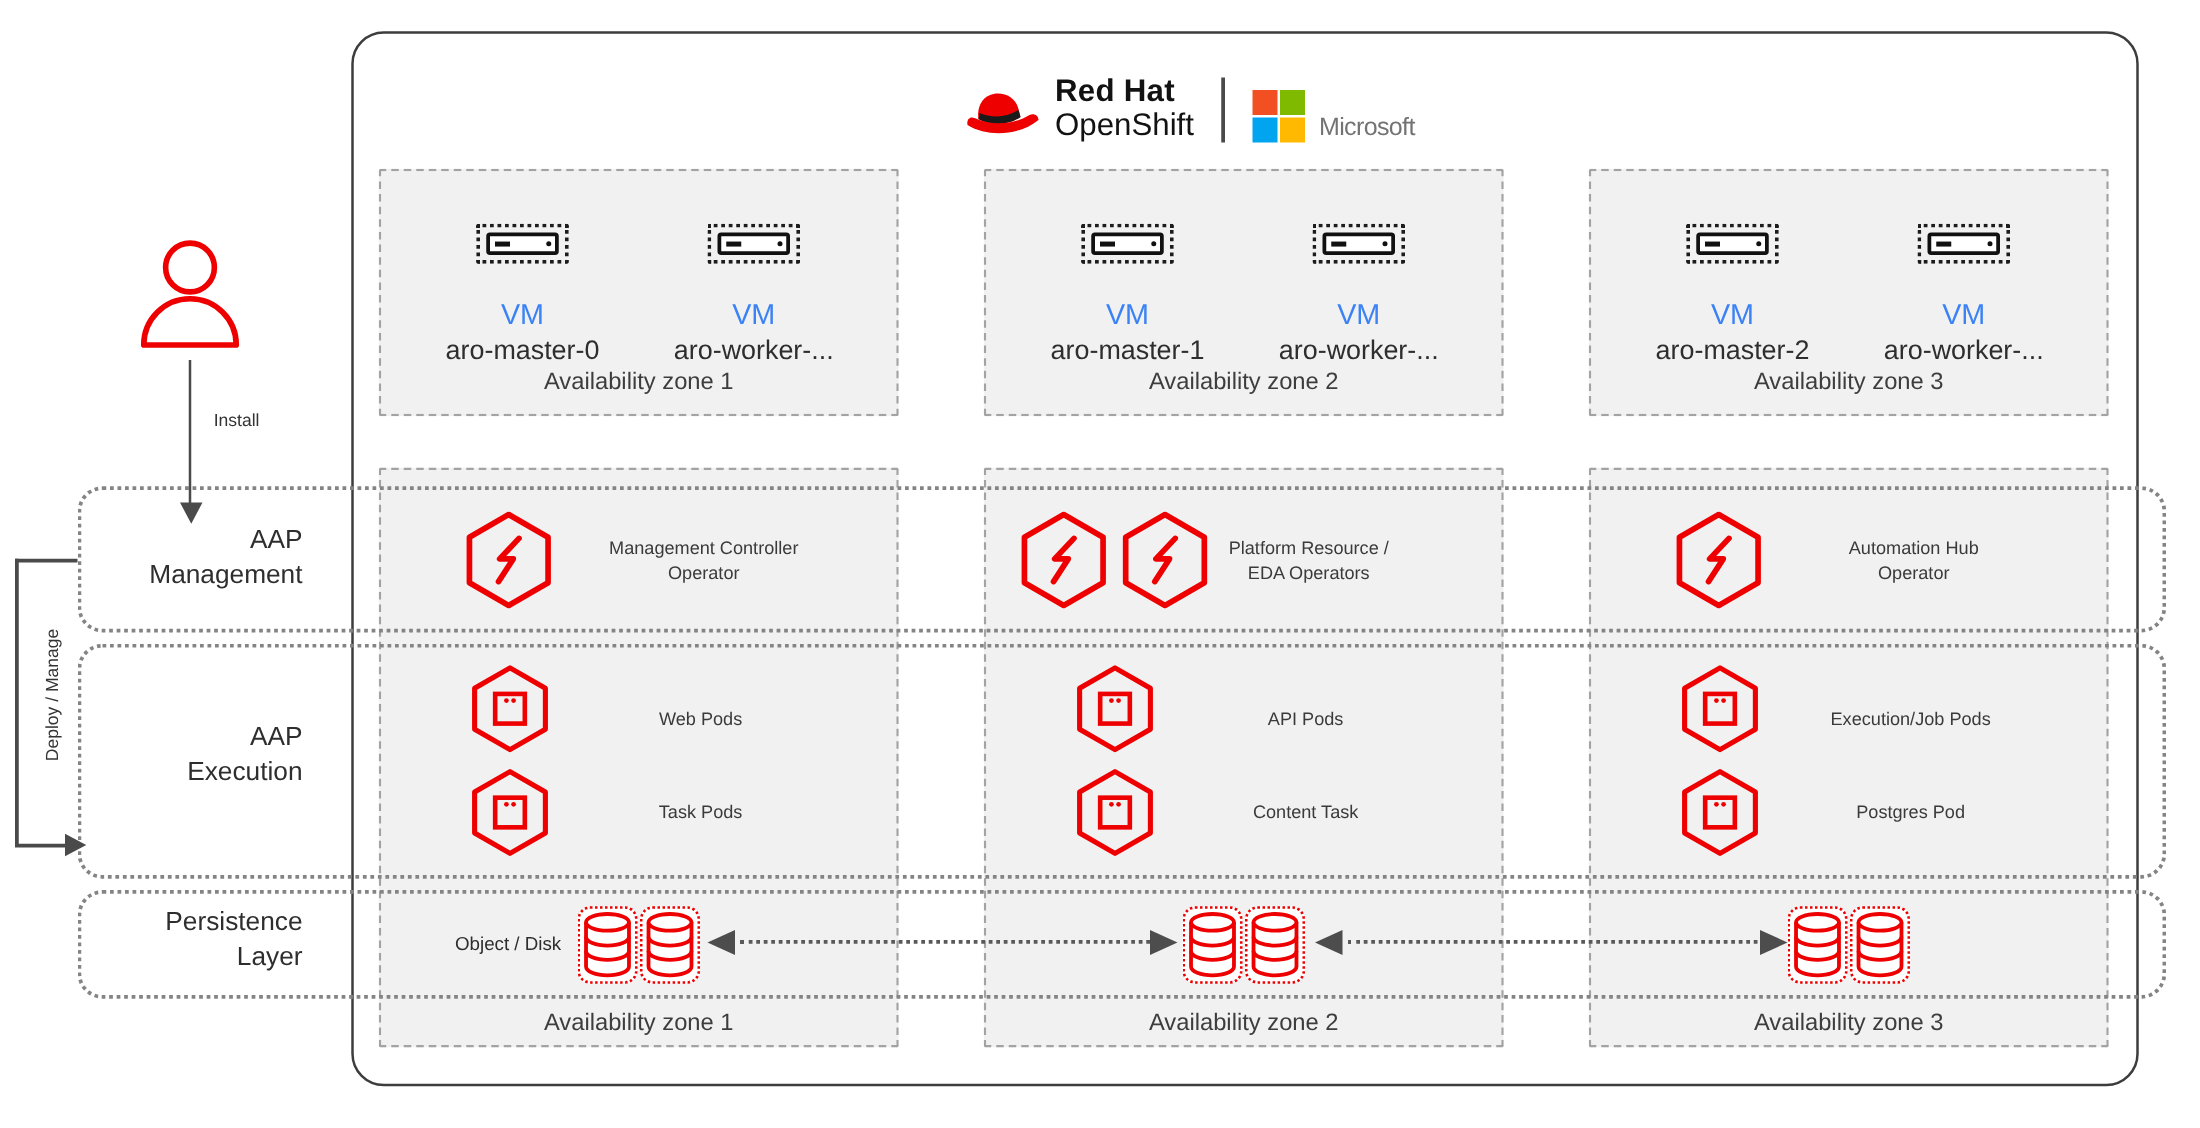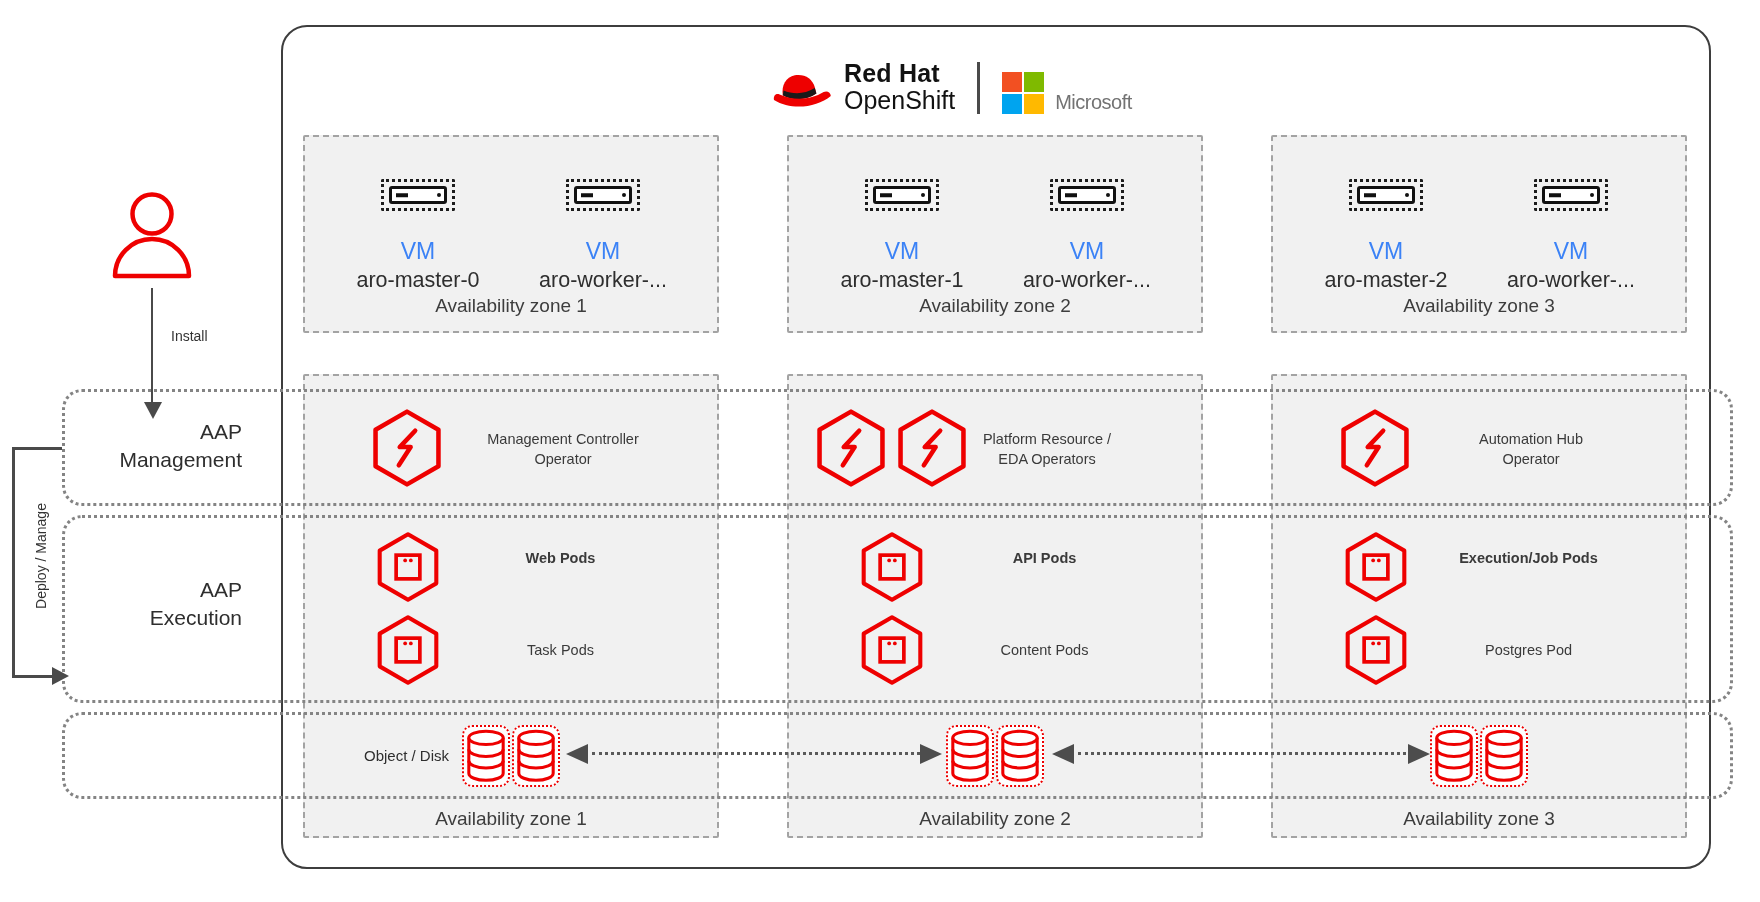--- a/index.html
+++ b/index.html
@@ -47,21 +47,21 @@
   .vmn1{left:20px;} .vmn2{left:205px;}
   .az-top{top:295px;left:0;width:416px;text-align:center;font-size:19px;color:#3d3d3d;}
   .az-bottom{top:808px;left:0;width:416px;text-align:center;font-size:19px;color:#3d3d3d;}
 
   
   .op-icons{top:408px;left:0;width:208px;display:flex;justify-content:center;gap:7px;}
   .op-text{top:429px;left:155px;width:210px;text-align:center;font-size:14.5px;line-height:1.38;color:#3a3a3a;}
   .pod-icon{left:72px;width:66px;display:flex;justify-content:center;}
   .pod-icon.r1{top:531px;} .pod-icon.r2{top:614px;}
   .pod-text{left:155px;width:205px;text-align:center;font-size:14.5px;color:#3a3a3a;}
-  .pod-text.r1{top:550px;font-weight:bold;} .pod-text.r2{top:642px;}
+  .pod-text.r1{top:568px;} .pod-text.r2{top:642px;}
 
   
   .objdisk{top:747px;left:28px;width:118px;text-align:right;font-size:15px;color:#2e2e2e;}
   .db-cluster{top:725px;left:104px;width:208px;display:flex;justify-content:center;gap:2px;}
   .db-wrap{border:2.5px dotted #EE0000;border-radius:10px;padding:2px 1px;line-height:0;background:#fefefe;}
 
   
   .dotline{height:0;border-top:3px dotted #5a5a5a;top:752px;}
   .tri{width:0;height:0;top:744px;}
   .tri-l{border-top:10px solid transparent;border-bottom:10px solid transparent;border-right:22px solid #4d4d4d;}
@@ -222,21 +222,21 @@
         <svg width="66" height="72">
           <use href="#pod-hex"></use>
         </svg>
       </div>
     <div class="abs pod-text r1">API Pods</div>
     <div class="abs pod-icon r2">
         <svg width="66" height="72">
           <use href="#pod-hex"></use>
         </svg>
       </div>
-    <div class="abs pod-text r2">Content Pods</div>
+    <div class="abs pod-text r2">Content Task</div>
     <div class="abs db-cluster">
       <span class="db-wrap"><svg width="42" height="54">
             <use href="#db-cyl"></use>
           </svg></span>
       <span class="db-wrap"><svg width="42" height="54">
             <use href="#db-cyl"></use>
           </svg></span>
     </div>
     <div class="abs az-bottom">Availability zone 2</div>
   </div>
@@ -298,20 +298,24 @@
   <div class="abs band band3"></div>
 
   <div class="abs bandlabel bl1">
     <div>AAP</div>
     <div>Management</div>
   </div>
   <div class="abs bandlabel bl2">
     <div>AAP</div>
     <div>Execution</div>
   </div>
+  <div class="abs bandlabel bl3">
+    <div>Persistence</div>
+    <div>Layer</div>
+  </div>
 
   <svg class="abs" style="left:108px;top:190px" width="88" height="92">
       <use href="#person"></use>
     </svg>
   <div class="abs install-line"></div>
   <div class="abs install-head"></div>
   <div class="abs install-label">Install</div>
 
   <div class="abs brk brk-top"></div>
   <div class="abs brk brk-vert"></div>

